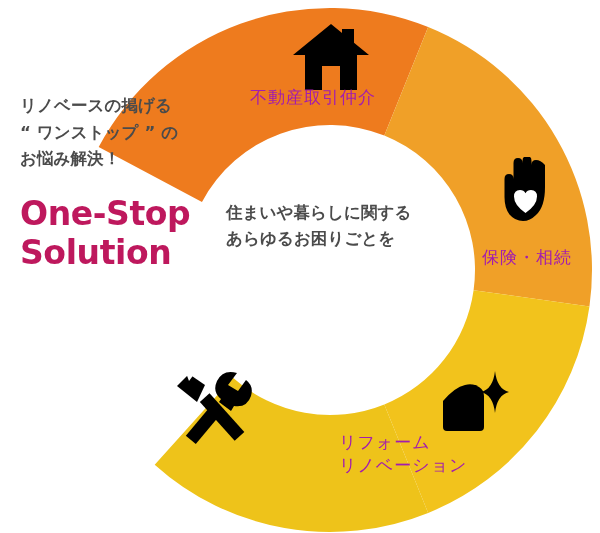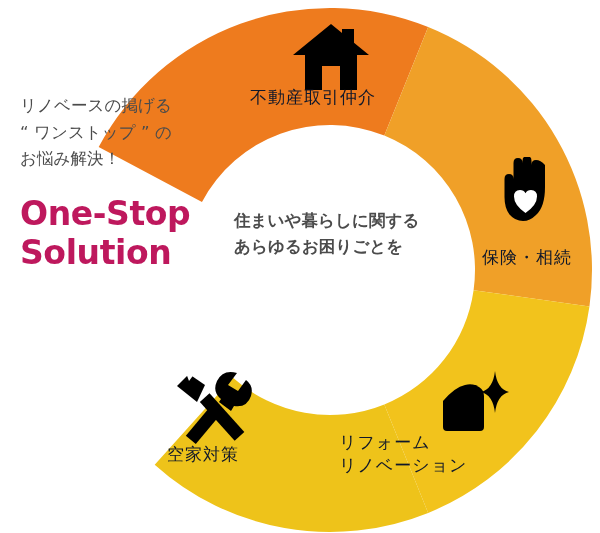--- a/index.html
+++ b/index.html
@@ -10,42 +10,42 @@
     font-family:"DejaVu Sans","Liberation Sans",sans-serif;
     overflow:hidden;
     position:relative;
   }
   #stage{position:absolute;left:0;top:0;width:600px;height:533px;}
 
   svg.donut{position:absolute;left:0;top:0;width:600px;height:533px;display:block;}
 
   .seg-label{
     position:absolute;
-    color:#0f172a;
+    color:#a21caf;
     font-size:17px;
     font-weight:500;
     letter-spacing:0.06em;
     line-height:1.35;
     white-space:pre-line;
     text-align:left;
     font-family:"DejaVu Sans","Liberation Sans",sans-serif;
   }
 
   .seg-icon{position:absolute;}
 
   
   #left-block{
     position:absolute;
     left:20px; top:93px;
     width:215px;
   }
   .jp-head{
     color:#4b4b4b;
     font-size:16.5px;
-    font-weight:normal;
+    font-weight:bold;
     line-height:1.62;
     letter-spacing:0.005em;
     white-space:pre-line;
     margin:0;
   }
   .en-head{
     color:#be185d;
     font-size:33px;
     font-weight:bold;
     line-height:1.17;
@@ -61,21 +61,21 @@
     left:226px; top:200px;
     width:215px;
   }
   .center-p{
     color:#4b4b4b;
     font-size:16.5px;
     font-weight:bold;
     line-height:1.6;
     letter-spacing:0.005em;
     white-space:pre-line;
-    margin:8px;
+    margin:0;
   }
   .center-p + .center-p{margin-top:13px;}
 
   
   #label-realestate{left:250px;top:86px;}
   #label-insurance {left:482px;top:246px;}
   #label-reform    {left:339px;top:431px;}
   #label-akiya     {left:167px;top:443px;}
 
   #icon-house  {left:293px;top:24px;}
@@ -128,21 +128,20 @@
     </g>
   </svg>
 
   <div class="seg-label" id="label-realestate">不動産取引仲介</div>
 
   <div class="seg-label" id="label-insurance">保険・相続</div>
 
   <div class="seg-label" id="label-reform">リフォーム
 リノベーション</div>
 
-  <div class="seg-label" id="label-akiya">空家対策</div>
 
   <div id="left-block">
     <p class="jp-head">リノベースの掲げる
 “ ワンストップ ” の
 お悩み解決！</p>
     <p class="en-head">One-Stop
 Solution</p>
   </div>
 
   <div id="center-block">

